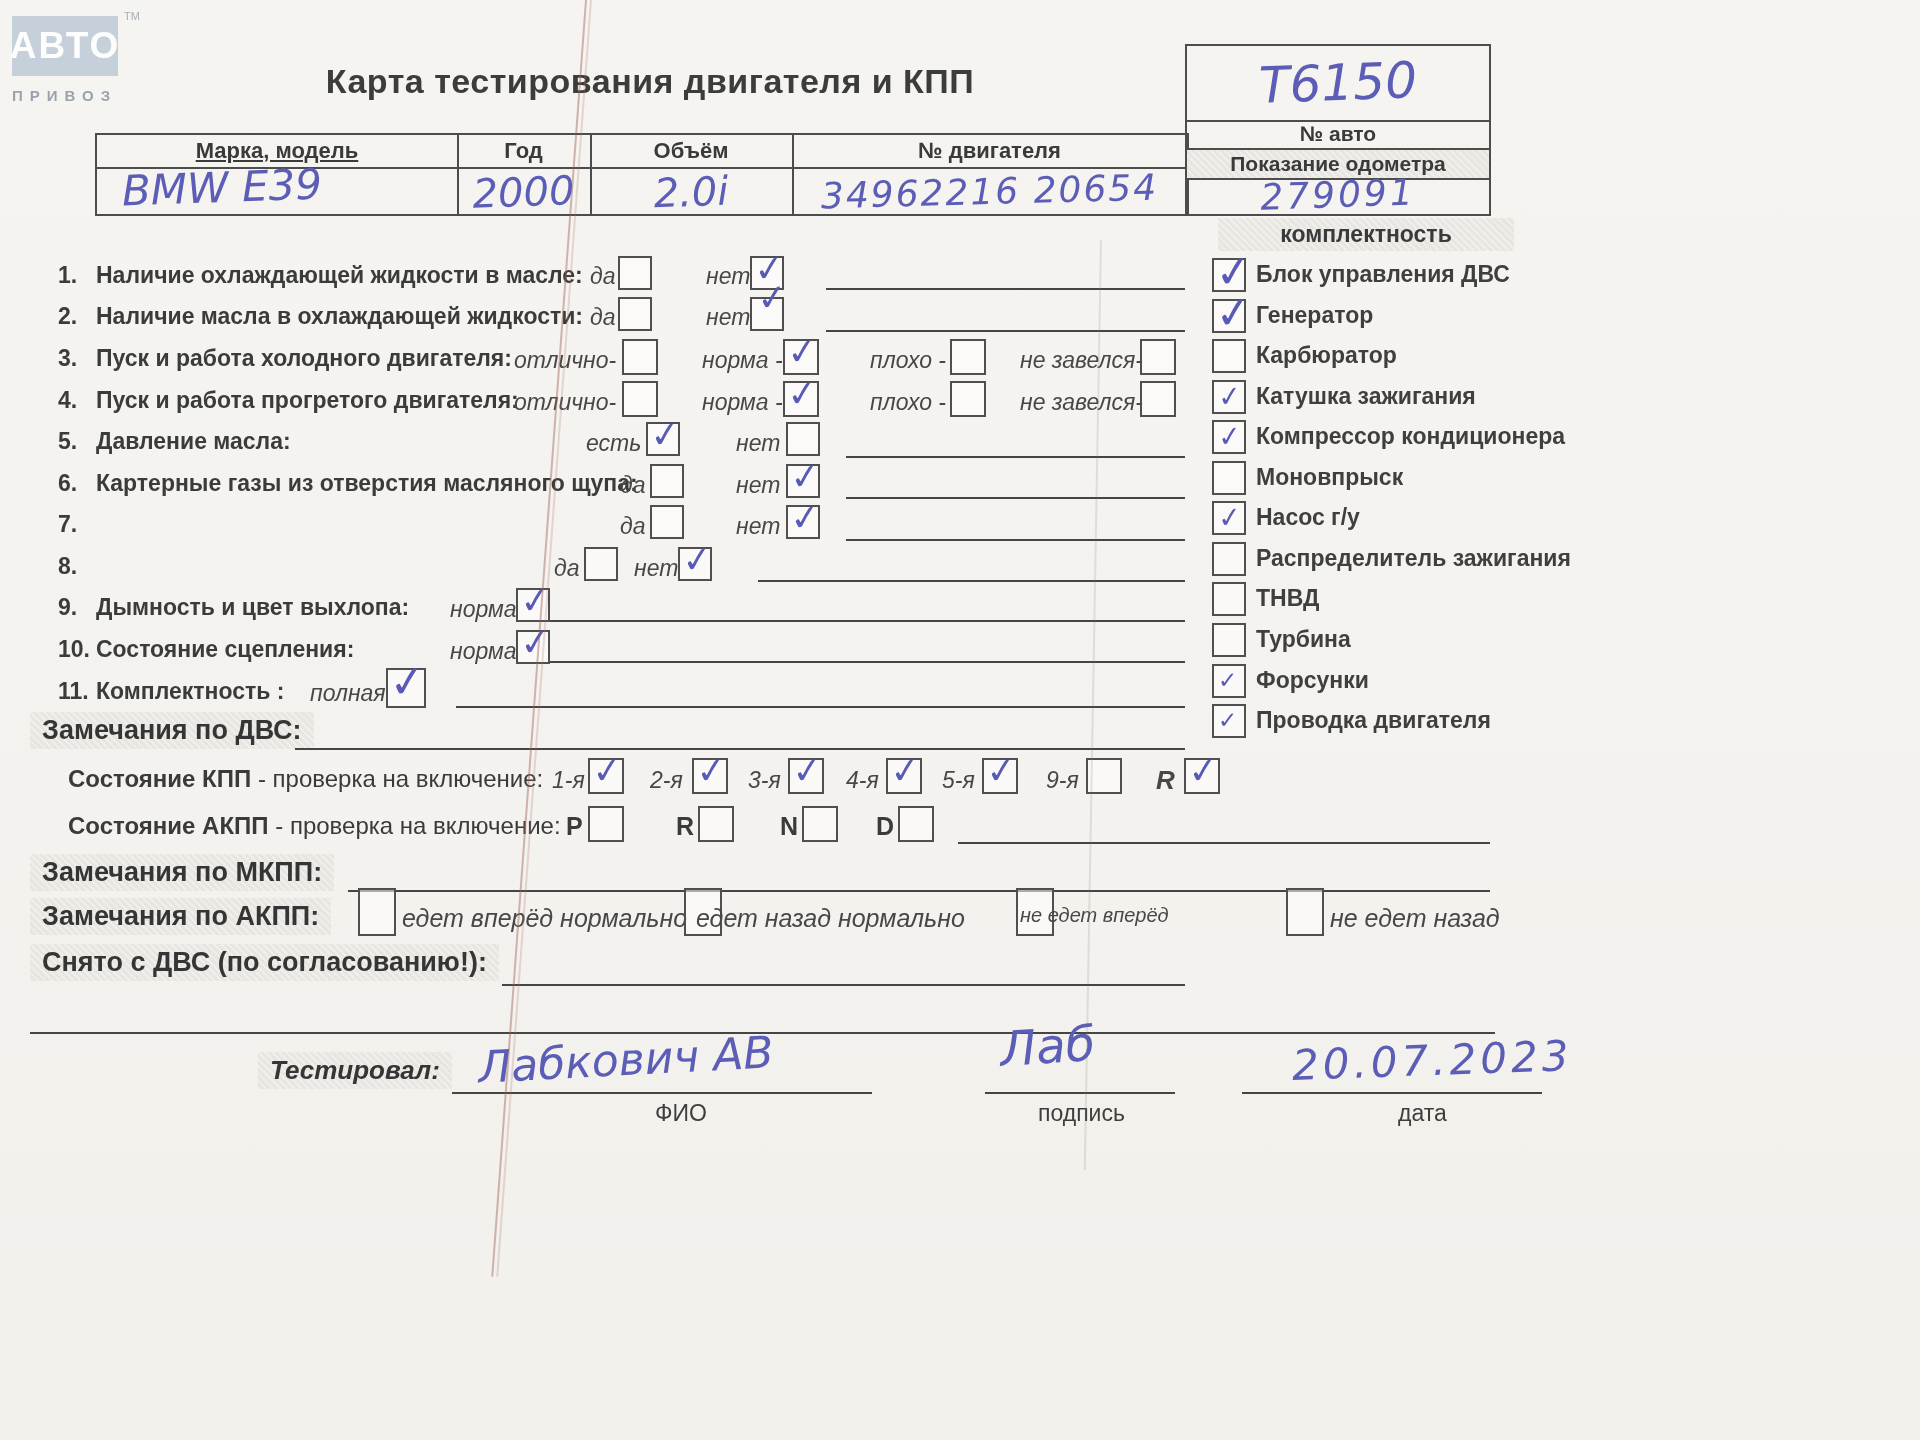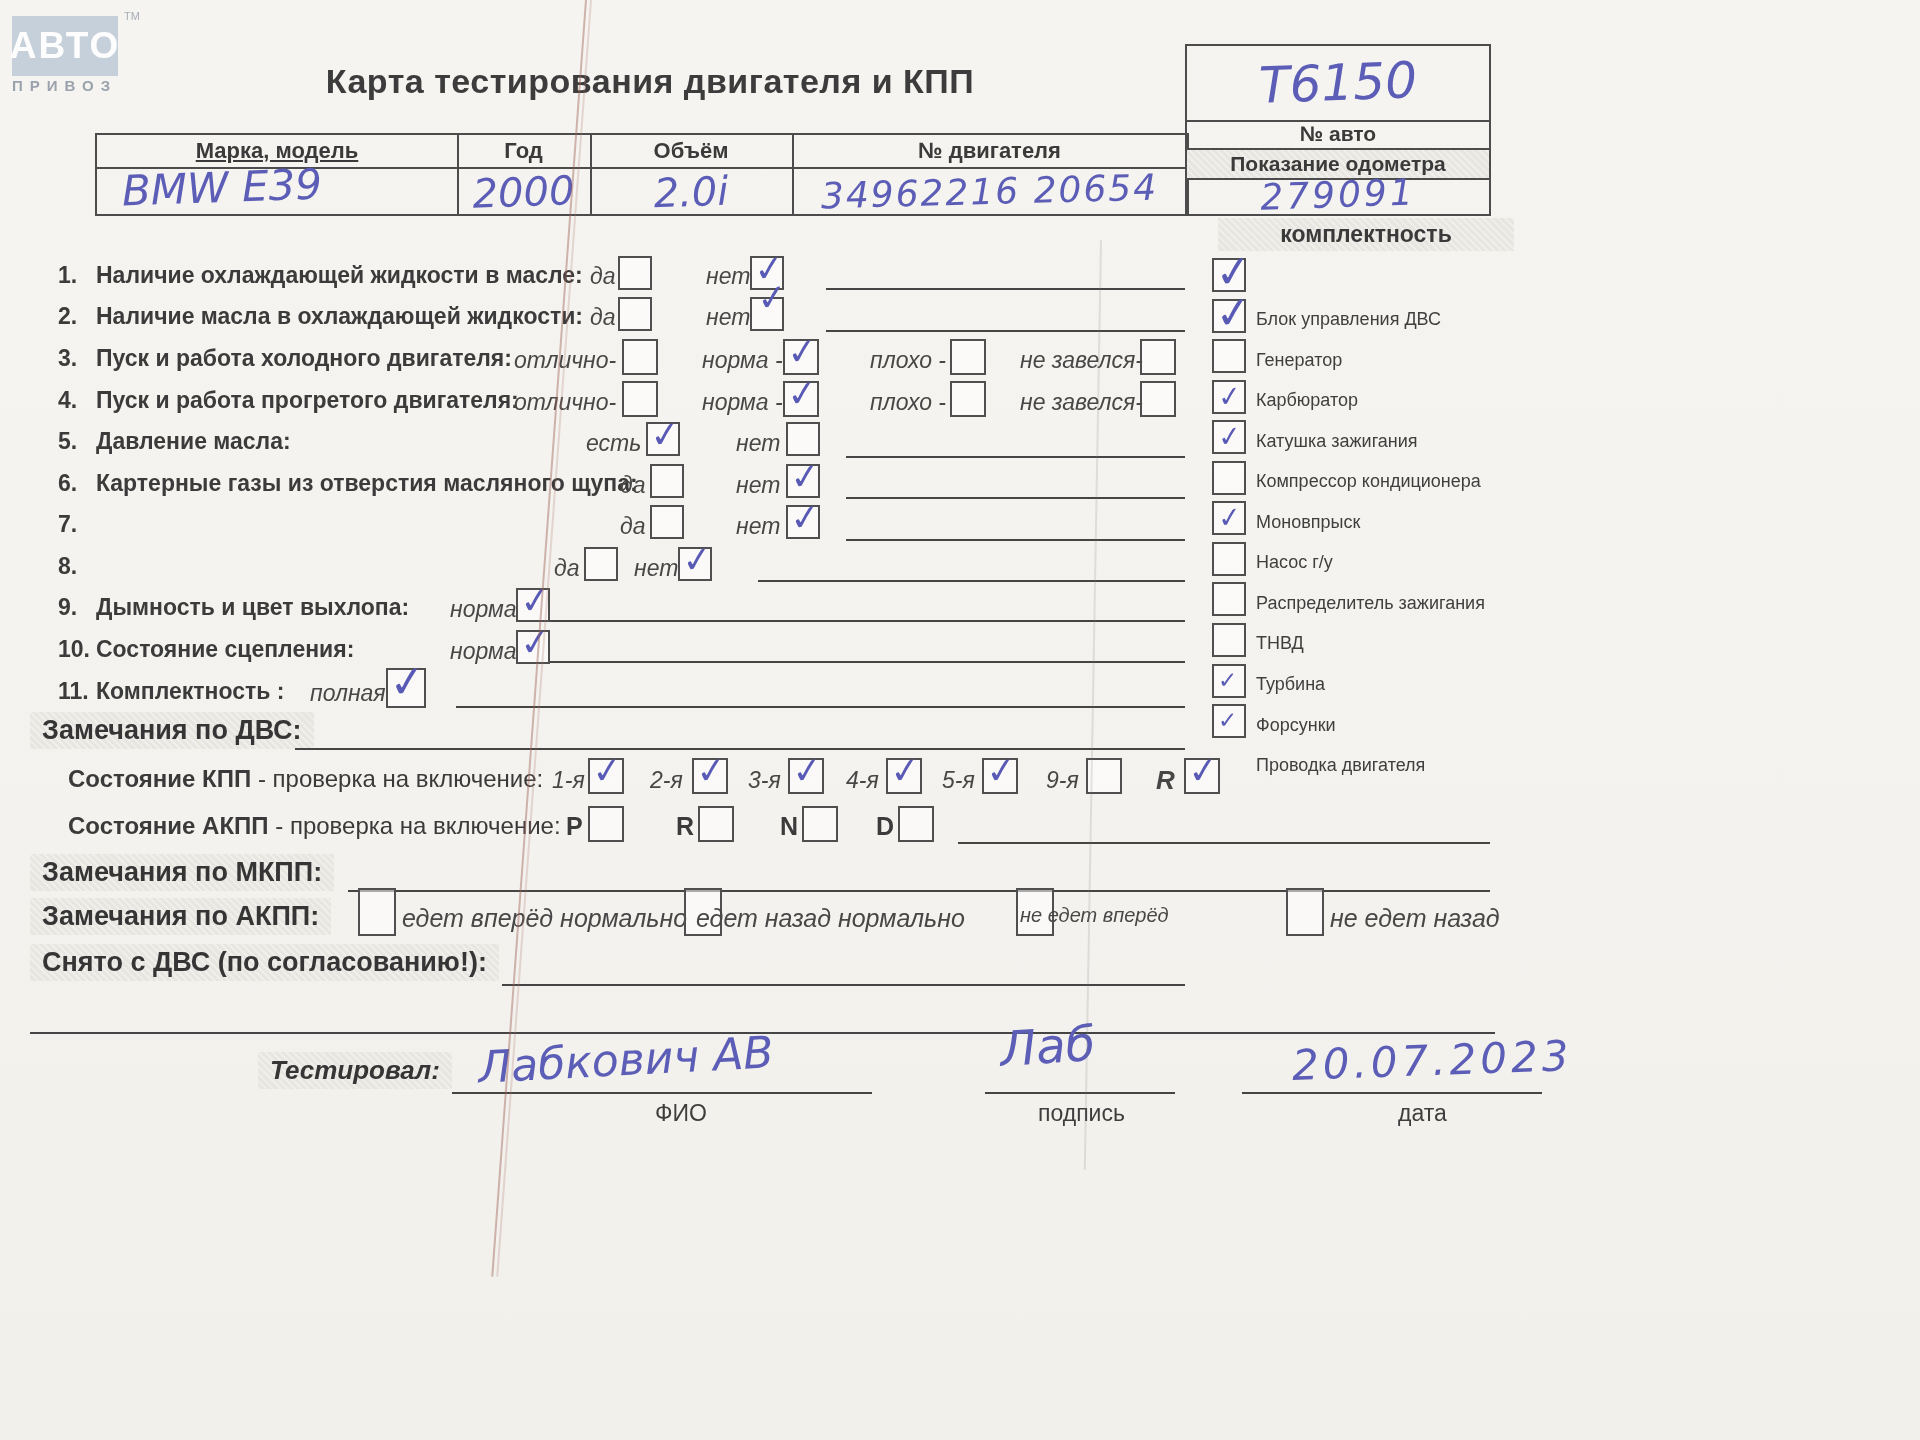--- a/index.html
+++ b/index.html
@@ -1,21 +1,21 @@
 <!DOCTYPE html>
 <html><head>
 <meta charset="utf-8">
 <style>
   html,body{margin:0;padding:0;}
   body{width:1920px;height:1440px;background:#f5f3ef;font-family:"Liberation Sans",sans-serif;}
   .page{position:relative;width:1920px;height:1440px;overflow:hidden;
         background:linear-gradient(180deg,#f6f4f0 0%,#f4f2ee 60%,#f2f0eb 100%);}
   .a{position:absolute;}
   .lbl{font-weight:700;font-size:23px;color:#3b3b3b;white-space:nowrap;}
-  .rlbl{font-weight:400;font-size:18px;color:#3f3f3f;white-space:nowrap;margin-top:48px;}
+  .rlbl{font-weight:700;font-size:23px;color:#3f3f3f;white-space:nowrap;}
   .opt{font-style:italic;font-weight:400;font-size:23px;color:#474747;white-space:nowrap;}
   .sec{font-weight:700;font-size:27px;color:#353535;white-space:nowrap;}
   .th{font-weight:700;font-size:22px;color:#3a3a3a;text-align:center;}
   .title{font-weight:700;font-size:34px;color:#3c3c3c;letter-spacing:.5px;}
   .hatch{background:#e8e6e1;background-image:repeating-linear-gradient(45deg,rgba(255,255,255,.35) 0 2px,rgba(0,0,0,0) 2px 5px);padding:3px 12px;}
   .ink{font-family:"DejaVu Sans",sans-serif;font-style:italic;color:#5b5db6;white-space:nowrap;}
   .line{height:0;border-bottom:2px solid #454545;}
   .vt{border:2px solid #4c4c4c;}
   .vline{position:absolute;top:0;bottom:0;width:2px;background:#4c4c4c;}
   .hline{position:absolute;left:0;right:0;height:2px;background:#4c4c4c;}
@@ -26,21 +26,21 @@
   .cbtall{width:34px;height:44px;}
   .cb.checked::after{content:"✓";position:absolute;font-style:normal;font-weight:400;
       color:#585ab5;font-size:36px;left:2px;top:-10px;transform:rotate(-6deg);
       font-family:"DejaVu Sans",sans-serif;}
   .ck-up.checked::after{top:-22px;left:5px;}
   .ck-lg.checked::after{font-size:44px;top:-14px;left:1px;}
   .ck-in.checked::after{font-size:28px;top:-2px;left:4px;}
   .ck-xs.checked::after{font-size:23px;top:1px;left:4px;transform:none;}
   .logo-sq{width:106px;height:60px;background:#c6d0da;color:#fdfdfd;display:flex;align-items:center;justify-content:center;
       font-weight:700;font-size:37px;letter-spacing:2px;}
-  .logo-sub{margin-top:1px;font-size:15px;color:#9aa3ad;letter-spacing:7px;font-weight:700;}
+  .logo-sub{margin-top:11px;font-size:15px;color:#9aa3ad;letter-spacing:7px;font-weight:700;}
   .logo-tm{position:absolute;left:112px;top:-6px;font-size:11px;color:#a7aeb5;}
   .crease{position:absolute;width:2px;pointer-events:none;}
 </style>
 </head>
 <body>
 
 <div class="page">
 
   <div class="a" style="left:12px;top:16px;">
     <div class="logo-sq">

